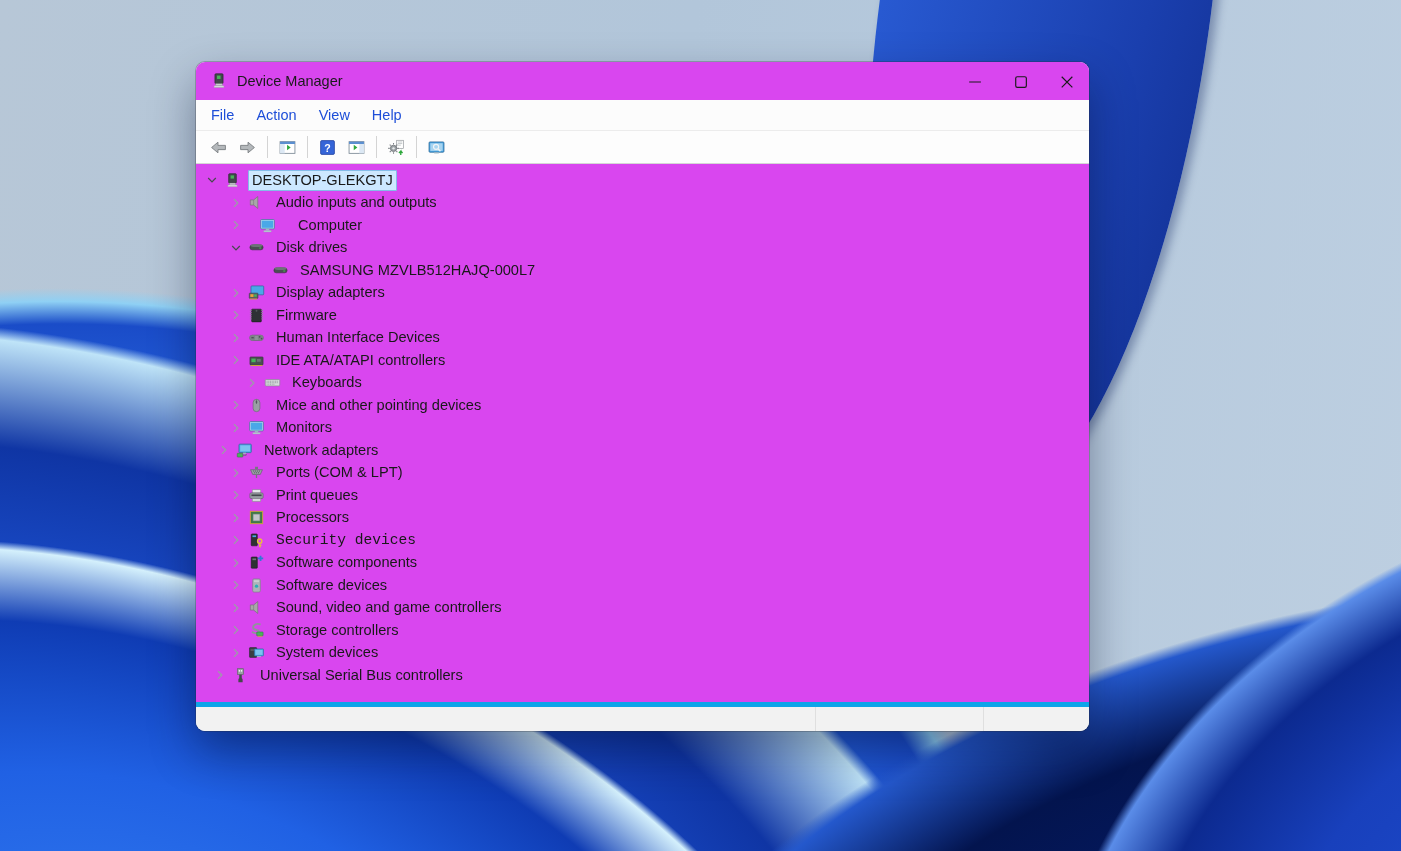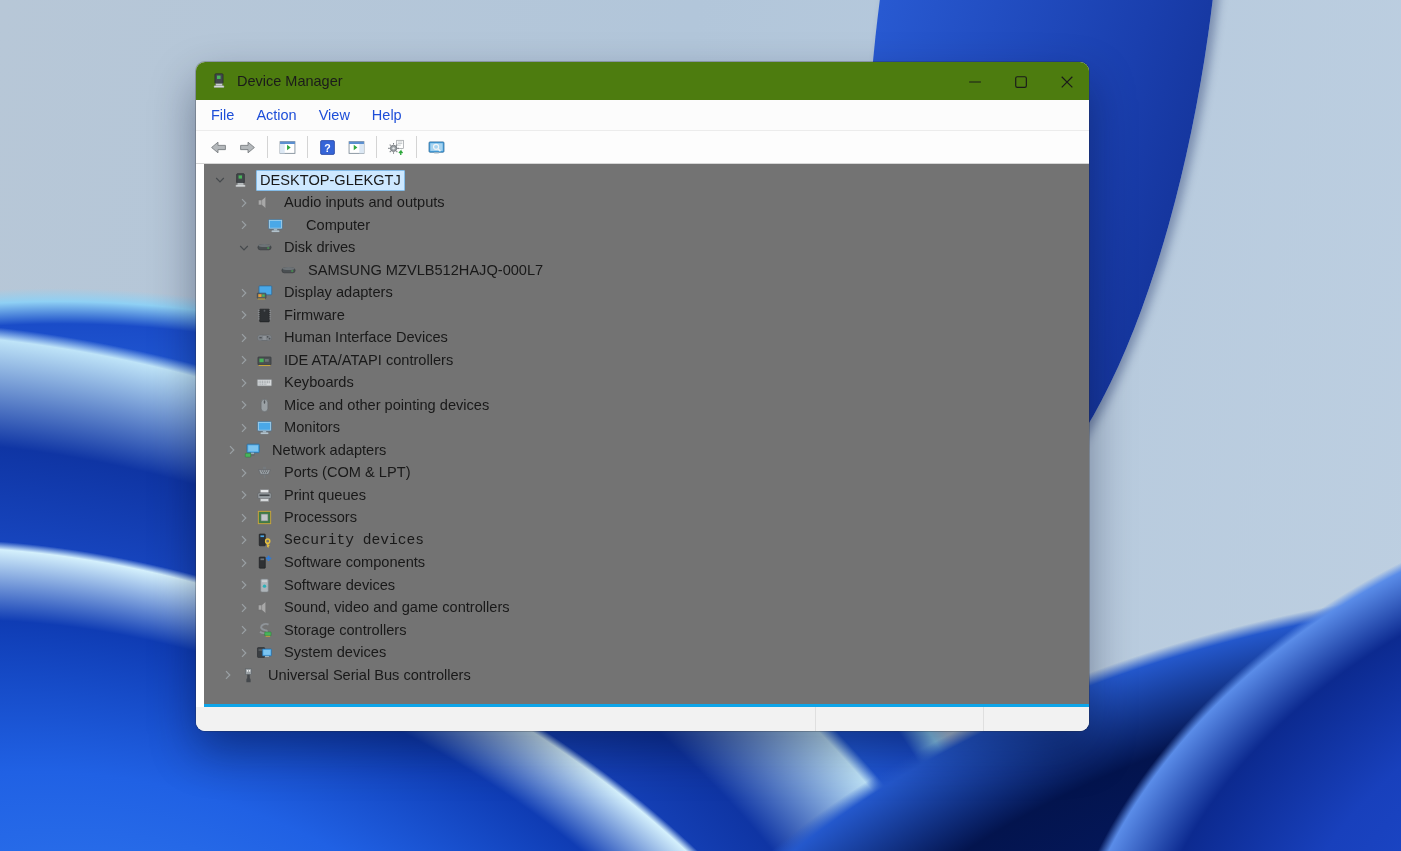--- a/index.html
+++ b/index.html
@@ -23,42 +23,42 @@
     box-shadow:6px 0 10px rgba(10,30,90,0.35);}
   .pdark{left:520px;top:560px;width:2000px;height:1200px;transform:rotate(-6deg);
     background:radial-gradient(closest-side,#0a2d92 0%,#051b66 55%,#03144e 80%,#2458cc 94%,rgba(36,88,204,0) 96%);}
   .pse{left:1000px;top:490px;width:1200px;height:860px;transform:rotate(-24deg);
     background:radial-gradient(closest-side,#2050d4 0%,#1840bc 55%,#0c2a90 80%,#5a8ce8 93%,rgba(90,140,232,0) 95%);}
 
   
   .window{position:absolute;left:196px;top:62px;width:893px;height:669px;
     background:#ffffff;border-radius:9px;display:flex;flex-direction:column;
     box-shadow:0 0 0 1px rgba(40,40,40,0.25),0 20px 45px rgba(0,10,40,0.40);overflow:hidden;}
-  .titlebar{height:38px;background:#4d7c0f;display:flex;align-items:center;flex:0 0 auto;}
+  .titlebar{height:38px;background:#d946ef;display:flex;align-items:center;flex:0 0 auto;}
   .title-icon{width:18px;height:18px;margin-left:14px;flex:0 0 auto;}
   .title-icon svg{width:18px;height:18px;display:block;}
   .title-text{margin-left:9px;font-size:14.5px;color:#1b1b1b;}
   .tb-controls{margin-left:auto;display:flex;height:100%;}
   .ctl-btn{width:46px;height:100%;display:flex;align-items:center;justify-content:center;
     background:transparent;border:none;padding:0;}
   .ctl-btn svg{width:17px;height:17px;display:block;}
 
   .menubar{height:30px;background:#fcfcfc;display:flex;align-items:center;
     padding-left:4px;border-bottom:1px solid #ececec;flex:0 0 auto;}
   .menu-item{padding:4px 11px;font-size:14.5px;color:#1d4ed8;border-radius:3px;}
 
   .toolbar{height:32px;background:#fdfdfd;display:flex;align-items:center;
     padding-left:8px;border-bottom:1px solid #d6d6d6;flex:0 0 auto;}
   .tb-btn{width:27px;height:26px;display:flex;align-items:center;justify-content:center;
     background:transparent;border:none;padding:0;margin:0 1px;}
   .tb-btn svg{width:17px;height:17px;display:block;}
   .tb-sep{width:1px;height:22px;background:#d4d4d4;margin:0 5px;}
 
-  .content{flex:1 1 auto;background:#737373;padding-top:5px;overflow:hidden;
-    border-bottom:3px solid #0ea5e9;margin-left:8px;}
+  .content{flex:1 1 auto;background:#d946ef;padding-top:5px;overflow:hidden;
+    border-bottom:5px solid #0ea5e9;}
   .tree-row{height:22.5px;display:flex;align-items:center;font-size:14.6px;color:#191919;}
   .expander{width:16px;height:16px;margin-right:4px;flex:0 0 auto;display:flex;
     align-items:center;justify-content:center;}
   .expander svg{width:16px;height:16px;display:block;}
   .node-icon{width:17px;height:17px;margin-right:7px;flex:0 0 auto;}
   .node-icon svg{width:17px;height:17px;display:block;}
   .node-label{padding:0 3px;line-height:19px;white-space:nowrap;border:1px solid transparent;}
   .node-label.selected{background:#cde8ff;border:1px solid #84bce8;border-radius:1px;}
 
   .statusbar{height:24px;background:#f2f2f2;display:flex;flex:0 0 auto;}
@@ -302,21 +302,21 @@
         <span class="node-icon">
           <svg viewBox="0 0 16 16">
             <rect x="1.8" y="4.6" width="12.4" height="7.6" rx="0.8" fill="#4a4f52" stroke="#2d3134" stroke-width="0.5"></rect>
             <rect x="3.2" y="6.2" width="4" height="3.4" fill="#48b45a"></rect>
             <rect x="8.4" y="6.6" width="3.6" height="2.6" fill="#6d7377"></rect>
             <rect x="2.4" y="12.2" width="11.2" height="1" fill="#caa53c"></rect>
           </svg>
         </span>
         <span class="node-label">IDE ATA/ATAPI controllers</span>
       </div>
-      <div class="tree-row" style="padding-left: 32px;">
+      <div class="tree-row" style="padding-left: 48px;">
         <span class="expander">
           <svg viewBox="0 0 16 16">
             <path d="M6 4.2L9.8 8 6 11.8" fill="none" stroke="#9aa0a4" stroke-width="1.2"></path>
           </svg>
         </span>
         <span class="node-icon">
           <svg viewBox="0 0 16 16">
             <rect x="1.2" y="5.2" width="13.6" height="6" rx="0.8" fill="#d7dadc" stroke="#85898c" stroke-width="0.6"></rect>
             <path d="M2.4 6.8h11.2M2.4 8.2h11.2M2.4 9.6h8" stroke="#9aa0a4" stroke-width="0.9" stroke-dasharray="1 0.6"></path>
           </svg>

